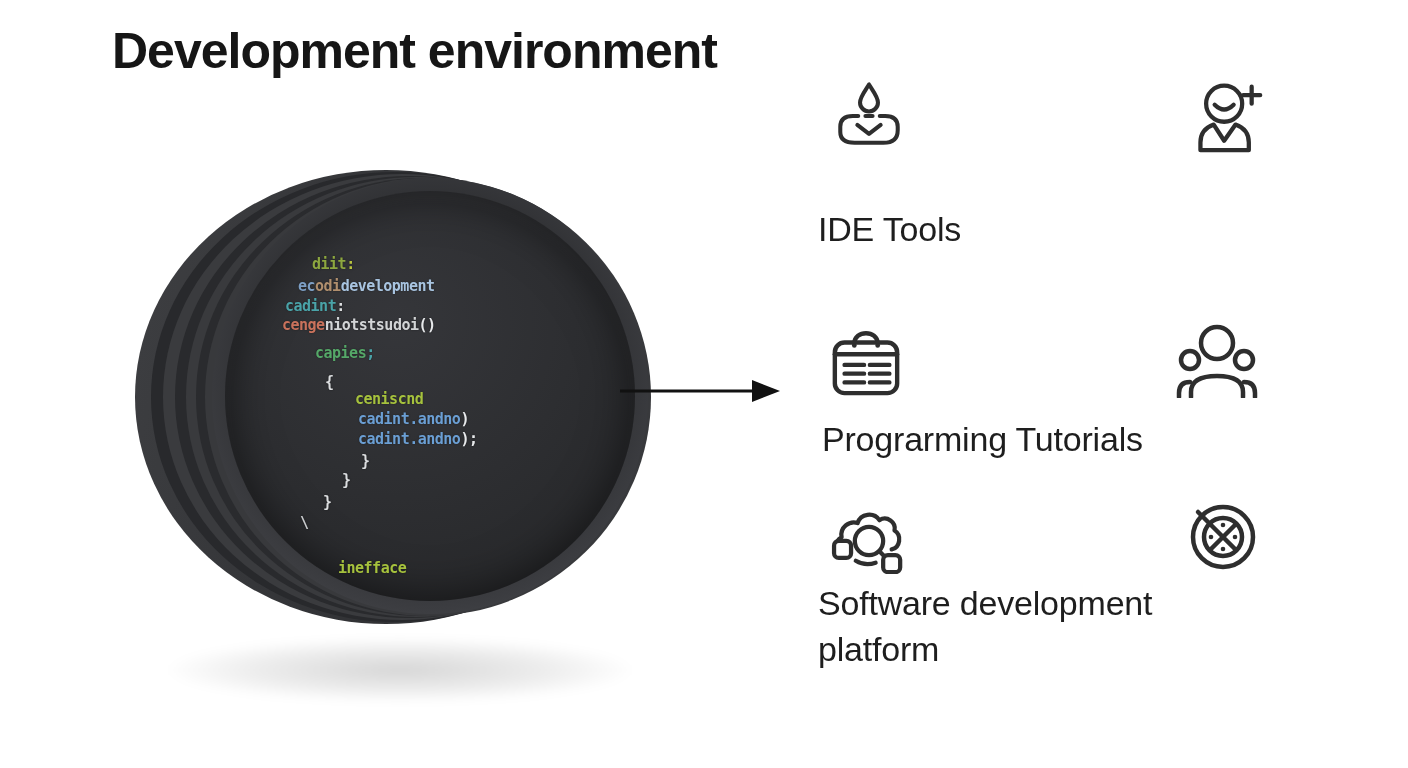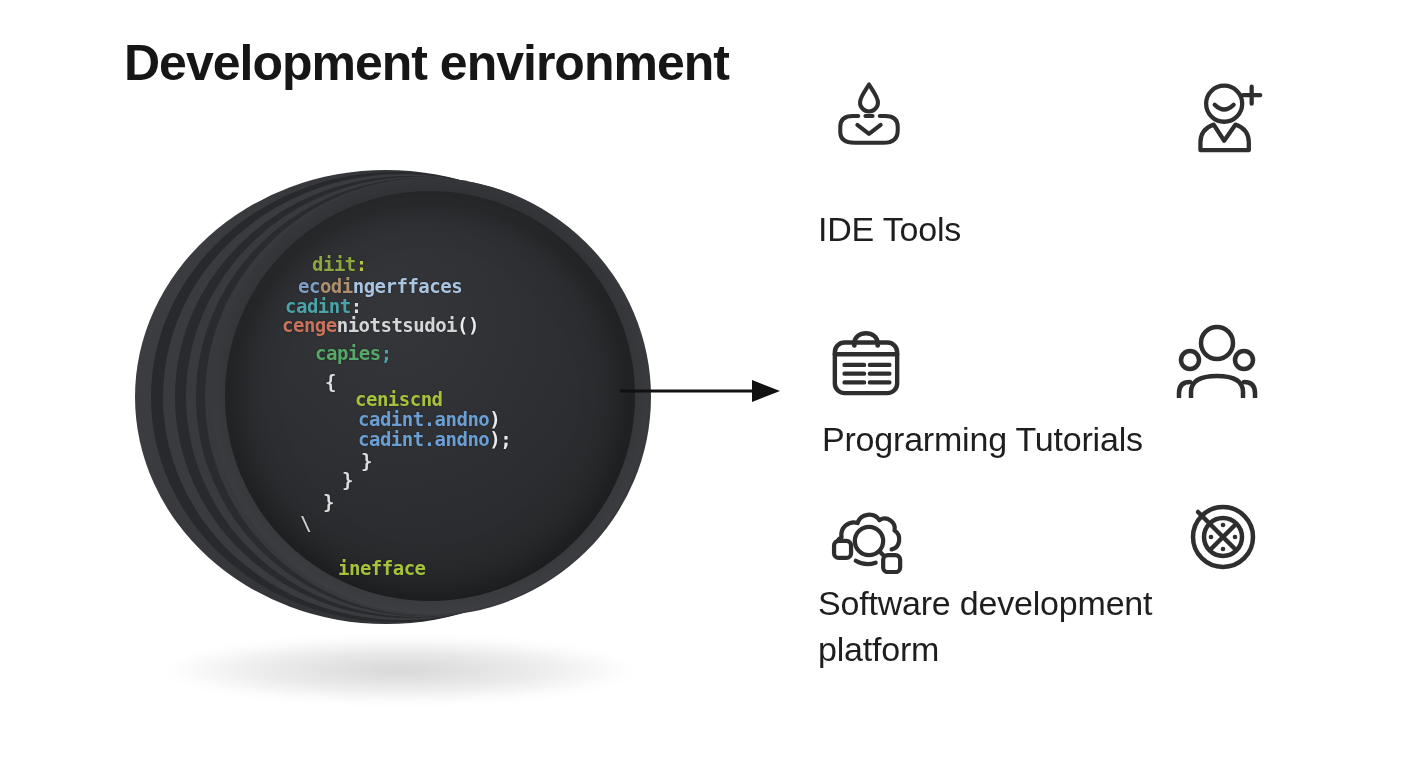--- a/index.html
+++ b/index.html
@@ -2,42 +2,42 @@
 <html><head>
 <meta charset="utf-8">
 <style>
   html,body{margin:0;padding:0;}
   body{
     width:1408px;height:768px;position:relative;overflow:hidden;
     background:#ffffff;font-family:"Liberation Sans",sans-serif;
   }
   
   .page-title{
-    position:absolute;left:112px;top:22px;margin:12px;
+    position:absolute;left:112px;top:22px;margin:0;
     font-size:50px;font-weight:700;letter-spacing:-1px;color:#161616;
   }
   
   .disc{position:absolute;left:135px;top:168px;width:520px;height:462px;}
   .disc .layer{position:absolute;border-radius:50%;}
   .l1{left:0;top:2px;width:502px;height:454px;background:linear-gradient(105deg,#3e3f42 0%,#333437 45%,#2c2d30 100%);}
   .l2{left:16px;top:4px;width:488px;height:450px;background:#28292c;}
   .l3{left:28px;top:6px;width:478px;height:446px;background:#3a3b3e;}
   .l4{left:40px;top:8px;width:468px;height:442px;background:#292a2d;}
   .l5{left:51px;top:9px;width:460px;height:440px;background:#393a3d;}
   .l6{left:61px;top:10px;width:452px;height:438px;background:#2a2b2e;}
   .l7{left:70px;top:10px;width:446px;height:438px;background:#38393c;}
   .face-rim{left:77px;top:10px;width:436px;height:436px;
     background:radial-gradient(circle at 50% 46%,#2f3033 55%,#3c3d41 72%,#494a4e 85%,#36373a 100%);}
   .face{left:90px;top:23px;width:410px;height:410px;
     background:radial-gradient(circle at 42% 32%,#35363a 0%,#2d2e31 48%,#242527 100%);
     box-shadow:inset 0 0 46px rgba(0,0,0,.55), inset 0 6px 14px rgba(255,255,255,.04);}
   .code{position:absolute;left:0;top:0;width:100%;height:100%;}
   .cl{
     position:absolute;white-space:pre;
-    font-family:"DejaVu Sans Mono",monospace;font-size:19px;font-weight:700;
+    font-family:"DejaVu Sans Mono",monospace;font-size:15px;font-weight:700;
     letter-spacing:-0.5px;line-height:20px;
     text-shadow:0 0 2px rgba(0,0,0,.4);
   }
   
   .ground-shadow{
     position:absolute;left:168px;top:638px;width:464px;height:64px;border-radius:50%;
     background:radial-gradient(ellipse at 50% 50%, rgba(0,0,0,.16) 0%, rgba(0,0,0,.07) 45%, rgba(0,0,0,0) 72%);
     filter:blur(5px);
   }
   
@@ -60,21 +60,21 @@
   <div class="layer l2"></div>
   <div class="layer l3"></div>
   <div class="layer l4"></div>
   <div class="layer l5"></div>
   <div class="layer l6"></div>
   <div class="layer l7"></div>
   <div class="layer face-rim"></div>
   <div class="layer face"></div>
   <div class="code">
     <div class="cl" style="left:177px;top:86px"><span style="color: rgb(141, 167, 63);">diit</span><span style="color: rgb(185, 196, 63);">:</span></div>
-    <div class="cl" style="left:163px;top:108px"><span style="color: rgb(125, 159, 197);">ec</span><span style="color: rgb(176, 143, 110);">odi</span><span style="color: rgb(168, 196, 224);">ngerffaces</span></div>
+    <div class="cl" style="left:163px;top:108px"><span style="color: rgb(125, 159, 197);">ec</span><span style="color: rgb(176, 143, 110);">odi</span><span style="color: rgb(168, 196, 224);">development</span></div>
     <div class="cl" style="left:150px;top:128px"><span style="color: rgb(74, 163, 168);">cadint</span><span style="color: rgb(220, 222, 224);">:</span></div>
     <div class="cl" style="left:147px;top:147px"><span style="color: rgb(201, 114, 92);">cenge</span><span style="color: rgb(211, 213, 215); text-align: center;">niotstsudoi</span><span style="color: rgb(232, 234, 236);">()</span></div>
     <div class="cl" style="left:180px;top:175px"><span style="color: rgb(85, 168, 104);">capies</span><span style="color: rgb(74, 163, 168);">;</span></div>
     <div class="cl" style="left:190px;top:204px"><span style="color: rgb(220, 222, 224);">{</span></div>
     <div class="cl" style="left:220px;top:221px"><span style="color: rgb(166, 194, 61);">ceniscnd</span></div>
     <div class="cl" style="left:223px;top:241px"><span style="color: rgb(107, 159, 212);">cadint.andno</span><span style="color: rgb(232, 234, 236);">)</span></div>
     <div class="cl" style="left:223px;top:261px"><span style="color: rgb(107, 159, 212);">cadint.andno</span><span style="color: rgb(232, 234, 236);">);</span></div>
     <div class="cl" style="left:226px;top:283px"><span style="color: rgb(220, 222, 224);">}</span></div>
     <div class="cl" style="left:207px;top:302px"><span style="color: rgb(220, 222, 224);">}</span></div>
     <div class="cl" style="left:188px;top:324px"><span style="color: rgb(220, 222, 224);">}</span></div>

